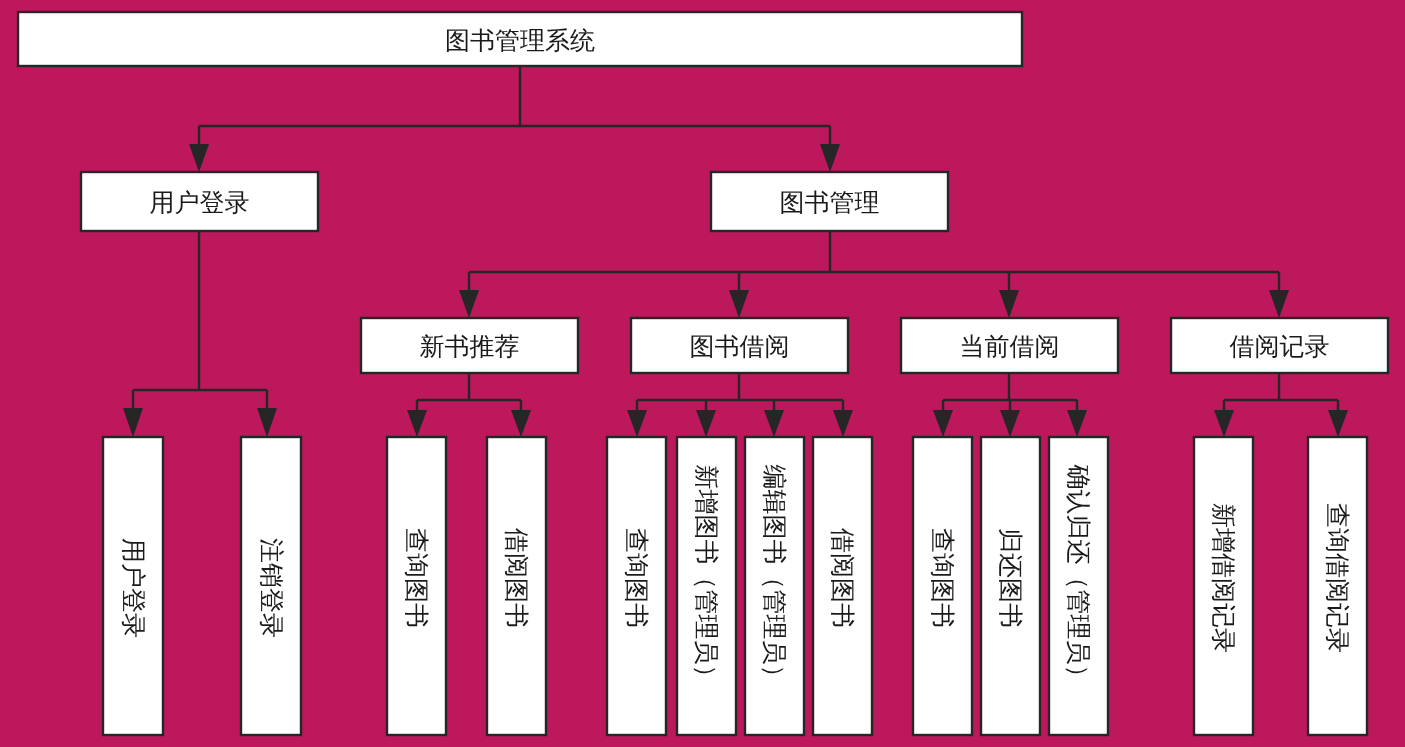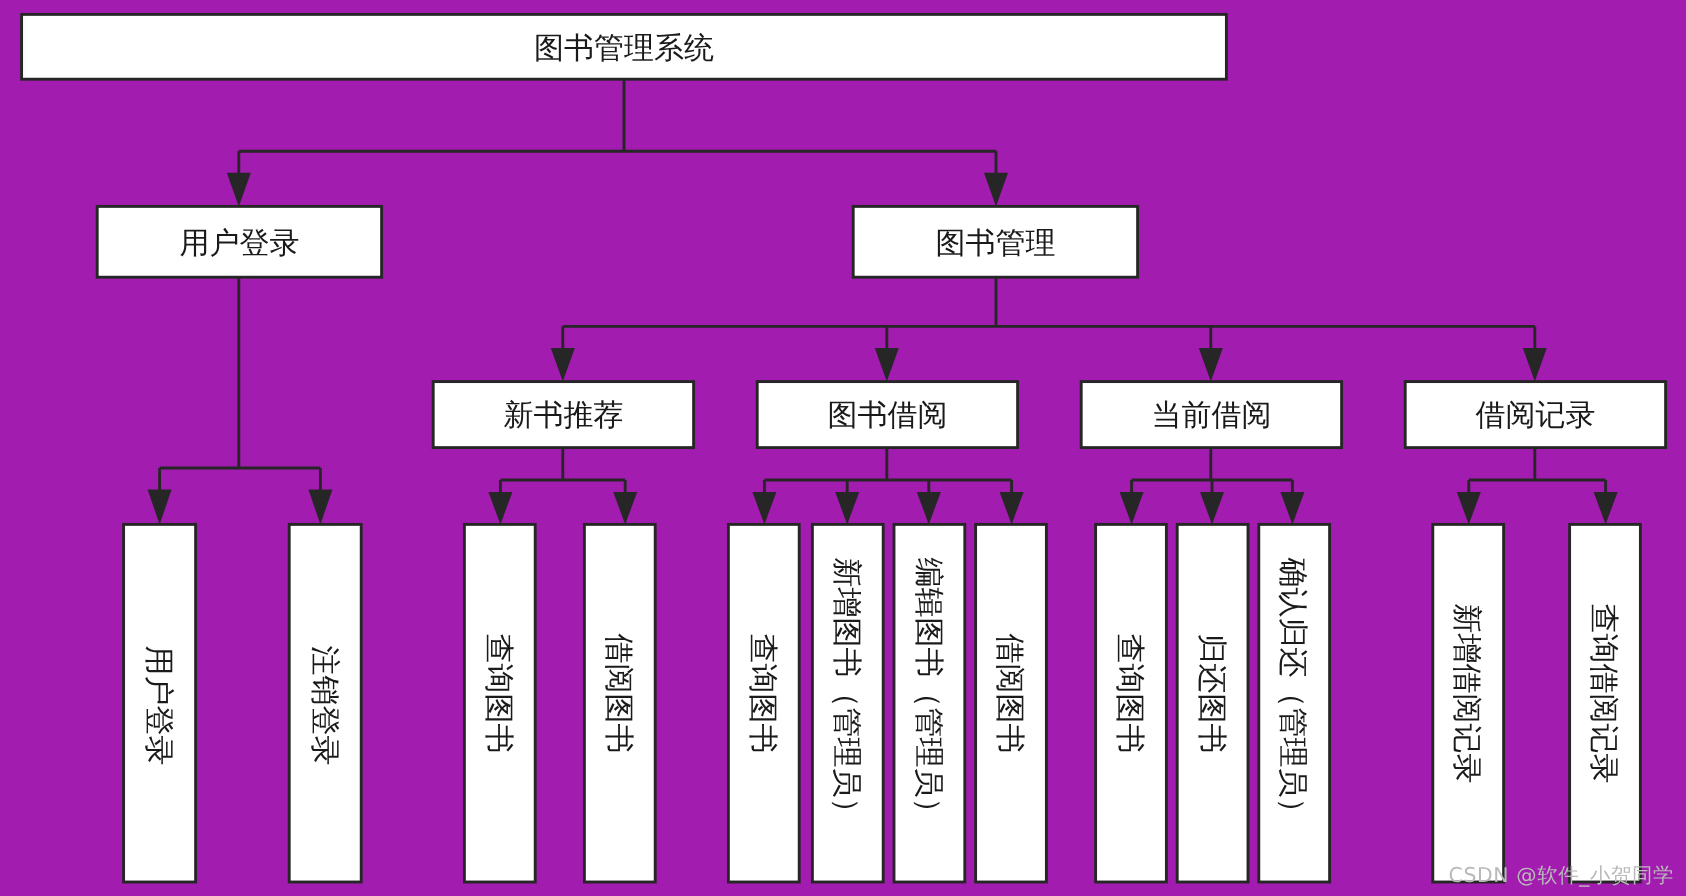--- a/index.html
+++ b/index.html
@@ -12,21 +12,21 @@
     width: 1405px;
     height: 747px;
     font-family: "DejaVu Sans", "Liberation Sans", sans-serif;
     overflow: hidden;
     position: relative;
   }
   #diagram-root {
     position: relative;
     width: 1405px;
     height: 747px;
-    background: #a21caf;
+    background: #be185d;
   }
   svg#tree-svg {
     position: absolute;
     left: 0;
     top: 0;
     width: 1405px;
     height: 747px;
     display: block;
   }
   .node-box {
@@ -231,15 +231,14 @@
       <rect class="node-box" x="1194" y="437" width="59" height="298"></rect>
       <text class="node-label label-v" x="1223" y="578" transform="rotate(90 1223 578)">新增借阅记录</text>
     </g>
     <g>
       <rect class="node-box" x="1308" y="437" width="59" height="298"></rect>
       <text class="node-label label-v" x="1337" y="578" transform="rotate(90 1337 578)">查询借阅记录</text>
     </g>
 
   </svg>
 
-  <div class="watermark-text">CSDN @软件_小贺同学</div>
 
 </div>
 
 </body></html>

